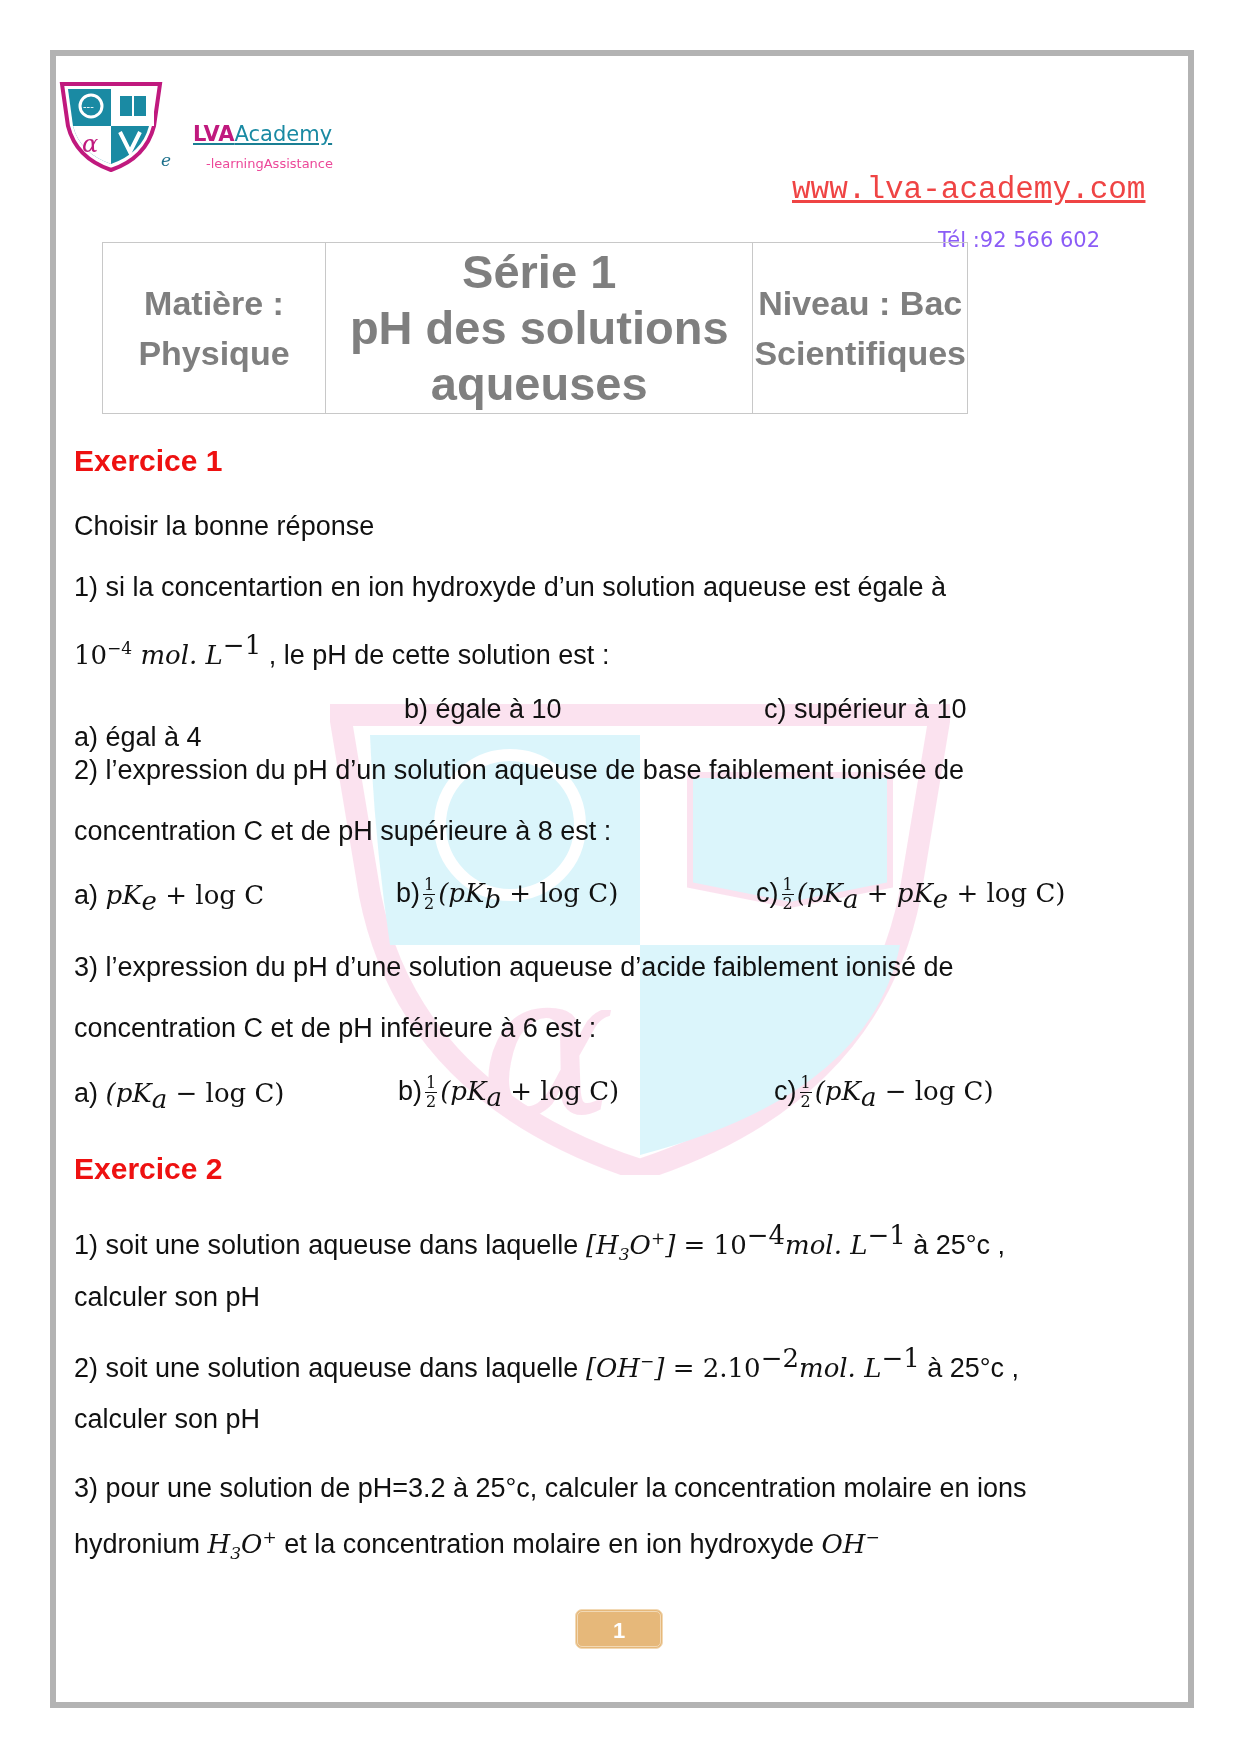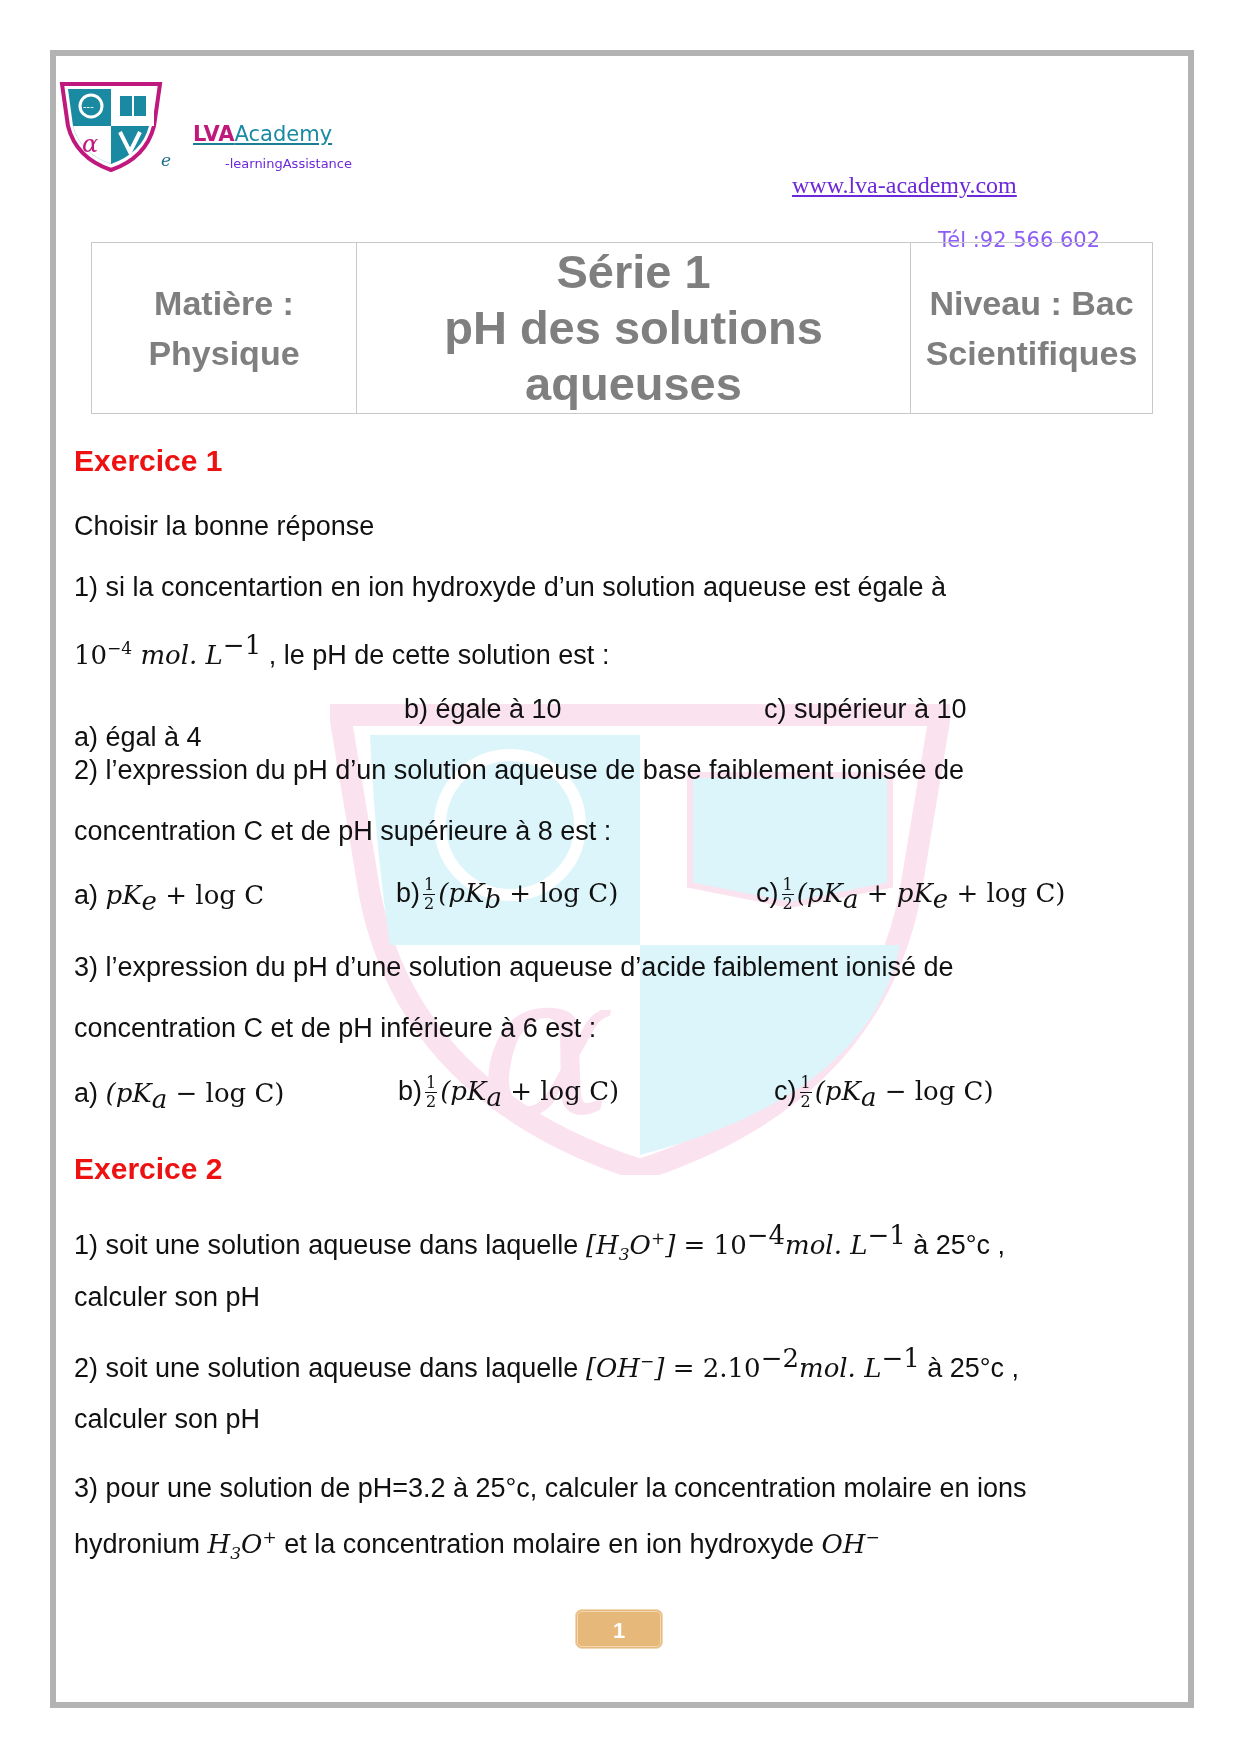--- a/index.html
+++ b/index.html
@@ -8,26 +8,26 @@
   .page-frame { position:absolute; left:50px; top:50px; width:1132px; height:1646px;
                 border:6px solid #b3b3b3; box-sizing:content-box; }
   .logo { position:absolute; left:58px; top:80px; width:106px; height:92px; }
   .brand { position:absolute; left:193px; top:122px; font-family:"DejaVu Sans", sans-serif;
            font-size:21px; text-decoration:underline; text-decoration-color:#1a7f94; }
   .brand .lva { color:#c0197e; font-weight:bold;text-align:right; }
   .brand .acad { color:#1a8aa3; }
   .brand-e { position:absolute; left:161px; top:150px; font-family:"DejaVu Serif", serif;
              font-style:italic; font-size:17px; color:#1a6e8a; }
   .tagline { position:absolute; left:206px; top:156px; font-family:"DejaVu Sans", sans-serif;
-             font-size:13px; color:#6d28d9;margin-left:19px; }
-  .url { position:absolute; left:792px; top:172px; font-family:Liberation Serif, serif;
-         font-size:24px; color:#6d28d9; text-decoration:underline; }
+             font-size:13px; color:#ec4899; }
+  .url { position:absolute; left:792px; top:172px; font-family:Liberation Mono, monospace;
+         font-size:31px; color:#ef4444; text-decoration:underline; }
   .tel { position:absolute; left:938px; top:204px; font-family:"DejaVu Sans", sans-serif;
          font-size:21px; color:#8b5cf6;margin-top:24px; }
-  .info-table { position:absolute; left:91px; top:242px; width:1062px; height:116px;
+  .info-table { position:absolute; left:102px; top:242px; width:866px; height:116px;
                 border-collapse:collapse; }
   .info-table td { border:1.5px solid #c8c8c8; text-align:center; vertical-align:middle;
                    color:#7f7f7f; font-weight:bold; font-family:"Liberation Sans", sans-serif; }
   .cell-subject { width:262px; font-size:34px; line-height:50px; }
   .cell-series { width:551px; font-size:47px; line-height:56px; }
   .cell-level { font-size:34px; line-height:50px; }
   .line { position:absolute; left:74px; font-size:27px; white-space:nowrap;
           font-family:"Liberation Sans", sans-serif; }
   .heading { color:#ee1111; font-weight:bold; font-size:30px; }
   .m { font-family:"DejaVu Serif", serif; font-style:italic; font-size:26px; }

